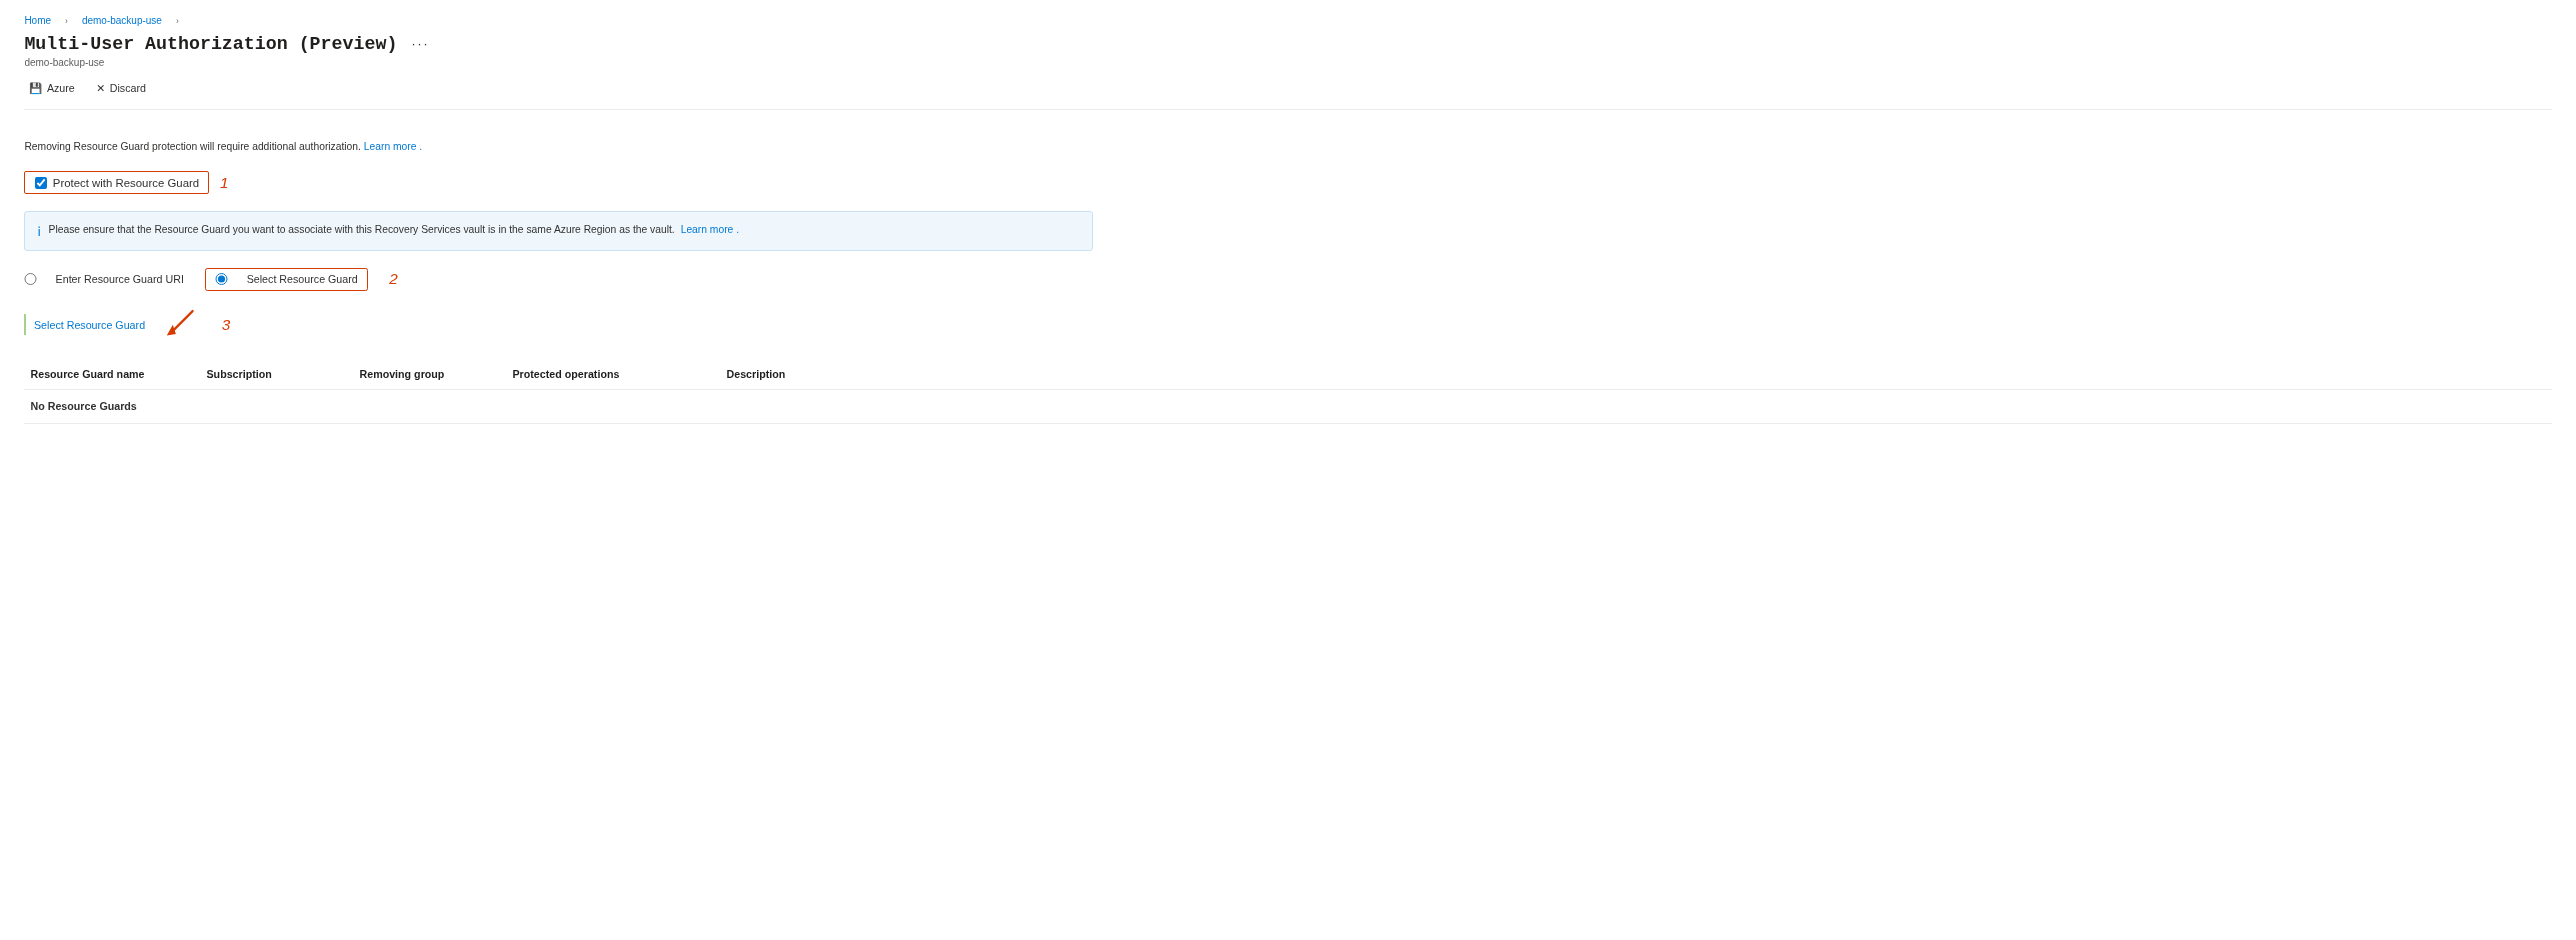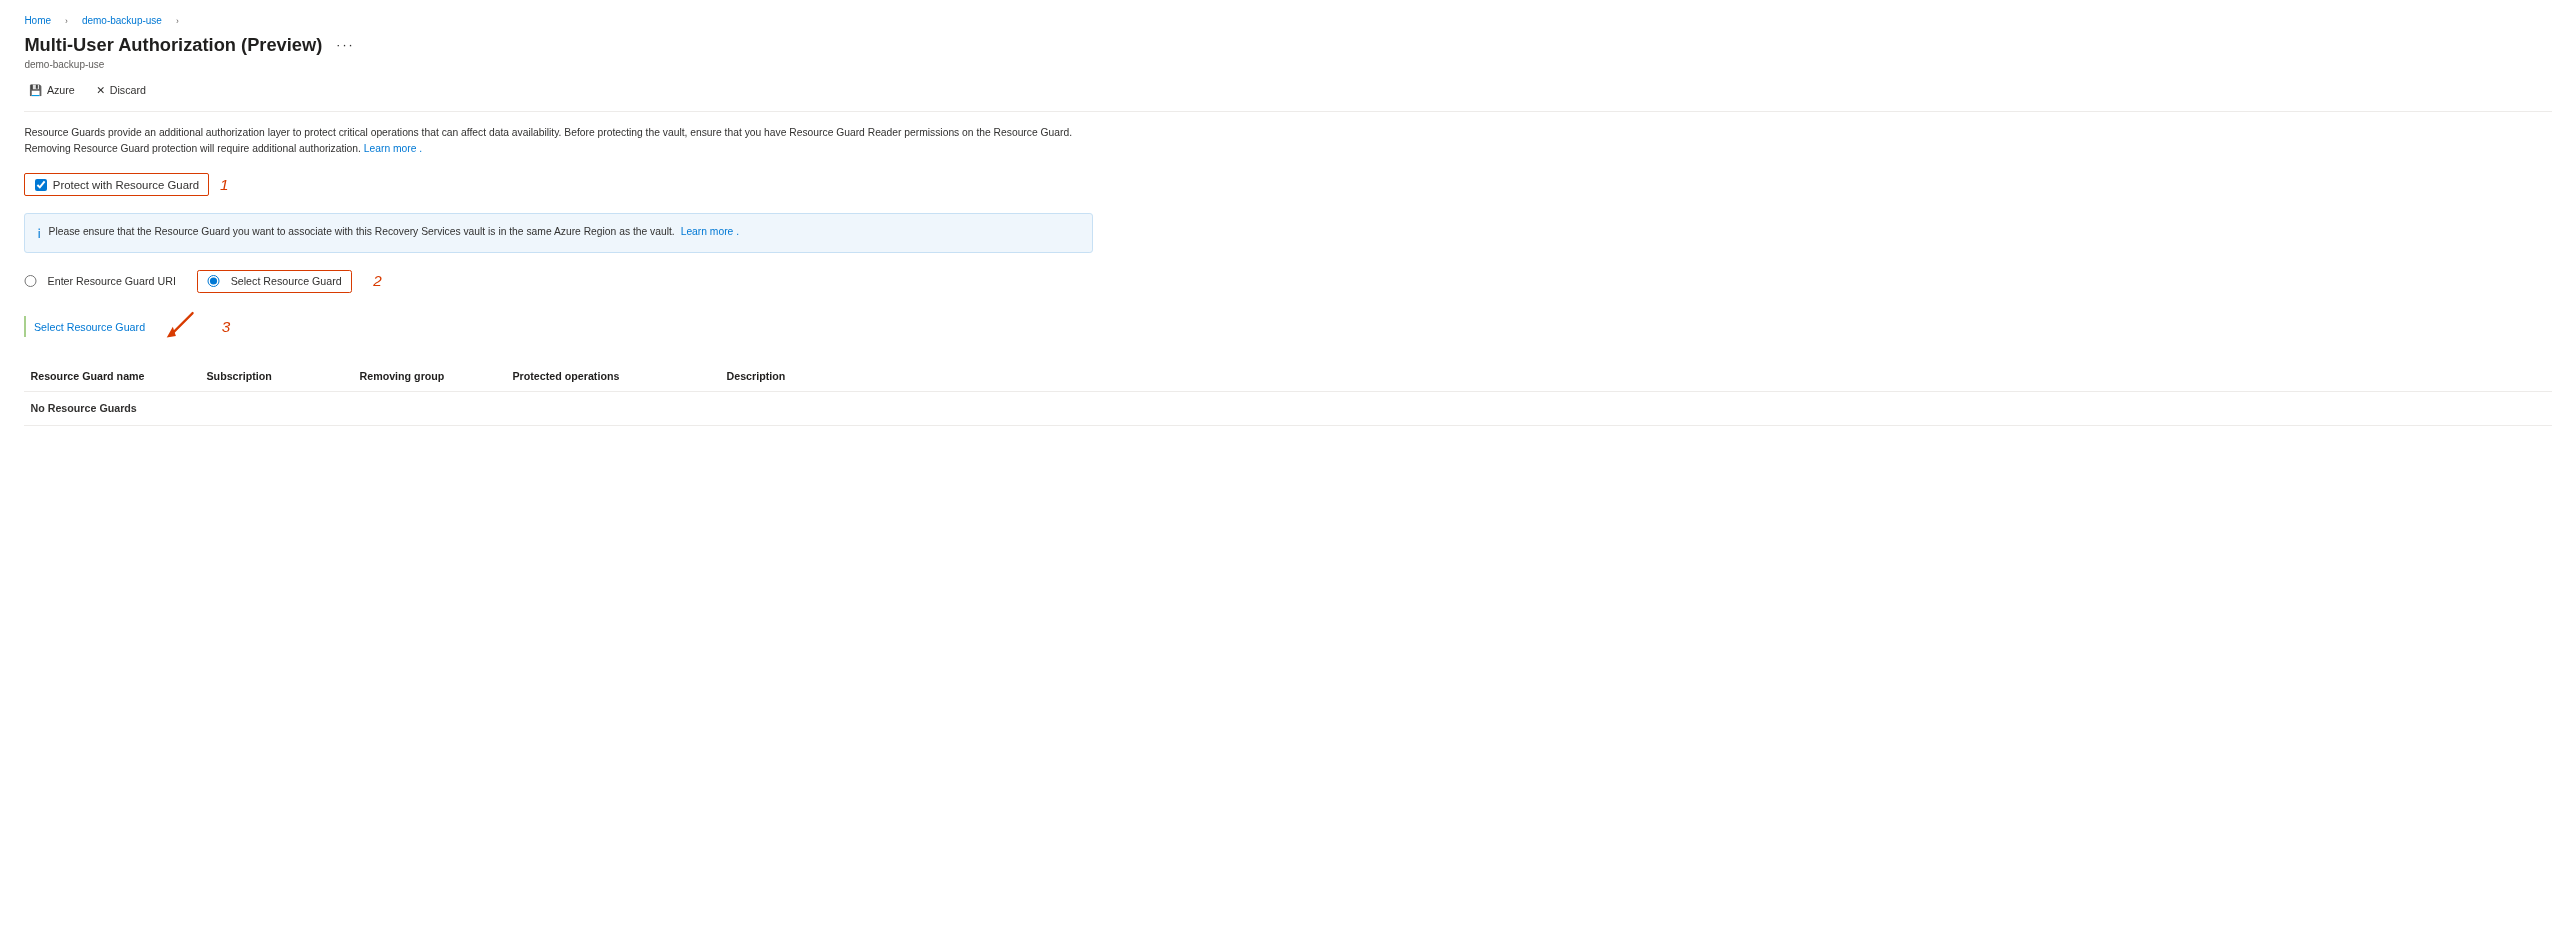--- a/index.html
+++ b/index.html
@@ -24,20 +24,21 @@
     .page-title-row {
       display: flex;
       align-items: center;
       gap: 9.2px;
       margin-bottom: 3.1px;
     }
     .page-title {
       font-size: 18.3px;
       font-weight: 600;
       color: #201f1e;
+      font-family: Liberation Mono, monospace;
     }
     .ellipsis-btn {
       background: none;
       border: none;
       cursor: pointer;
       font-size: 13.7px;
       color: #323130;
       padding: 1.5px 4.6px;
       letter-spacing: 1.5px;
     }
@@ -138,21 +139,21 @@
     }
     .radio-row {
       display: flex;
       align-items: center;
       gap: 21.4px;
       margin-bottom: 13.7px;
     }
     .radio-option {
       display: flex;
       align-items: center;
-      gap: 11px;
+      gap: 19px;
       font-size: 10.7px;
       cursor: pointer;
     }
     .radio-option input[type="radio"] {
       width: 12.2px;
       height: 12.2px;
       accent-color: #0078d4;
       cursor: pointer;
     }
     .radio-outlined {
@@ -244,21 +245,20 @@
   </button>
   <button class="toolbar-btn">
     <span class="icon">✕</span>
     <span>Discard</span>
   </button>
 </div>
 
 <hr class="divider-h">
 
 <p class="description-text">
-  <span>Resource Guards provide an additional authorization layer to protect critical operations that can affect data availability. Before protecting the vault, ensure that you have Resource Guard Reader permissions on the Resource Guard.</span>
   <br>
   <span>Removing Resource Guard protection will require additional authorization.</span>
   <a href="#" style="color:#0078d4;text-decoration:none;">Learn more .</a>
 </p>
 
 <div class="protect-checkbox-row">
   <div class="checkbox-outlined">
     <input type="checkbox" id="protect-checkbox" checked="" style="">
     <label for="protect-checkbox" class="checkbox-label">Protect with Resource Guard</label>
   </div>

